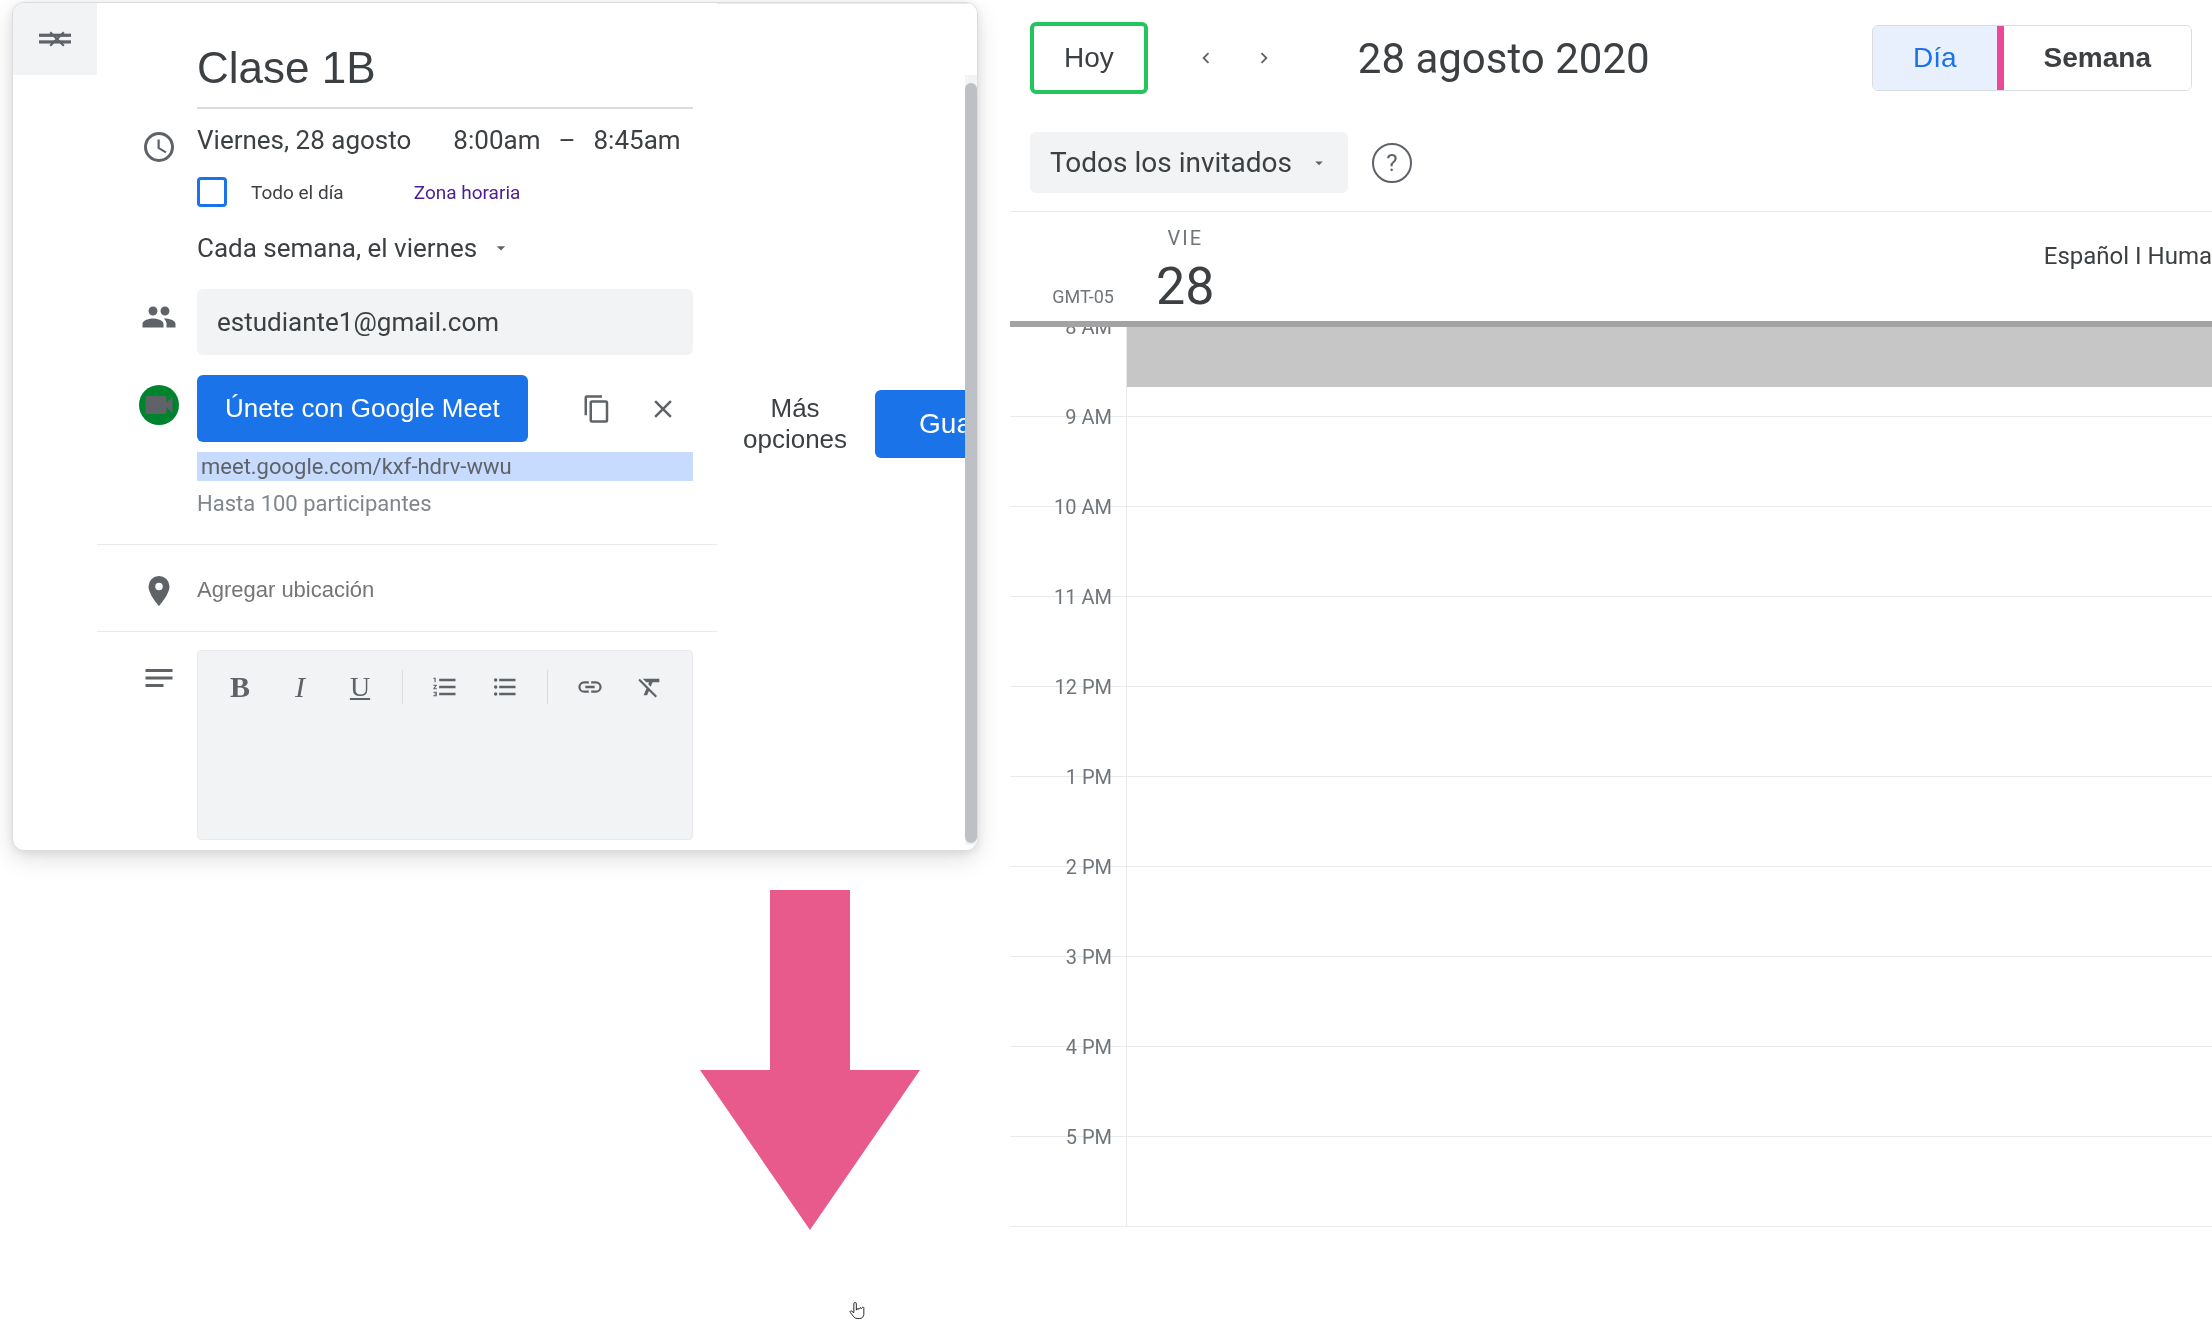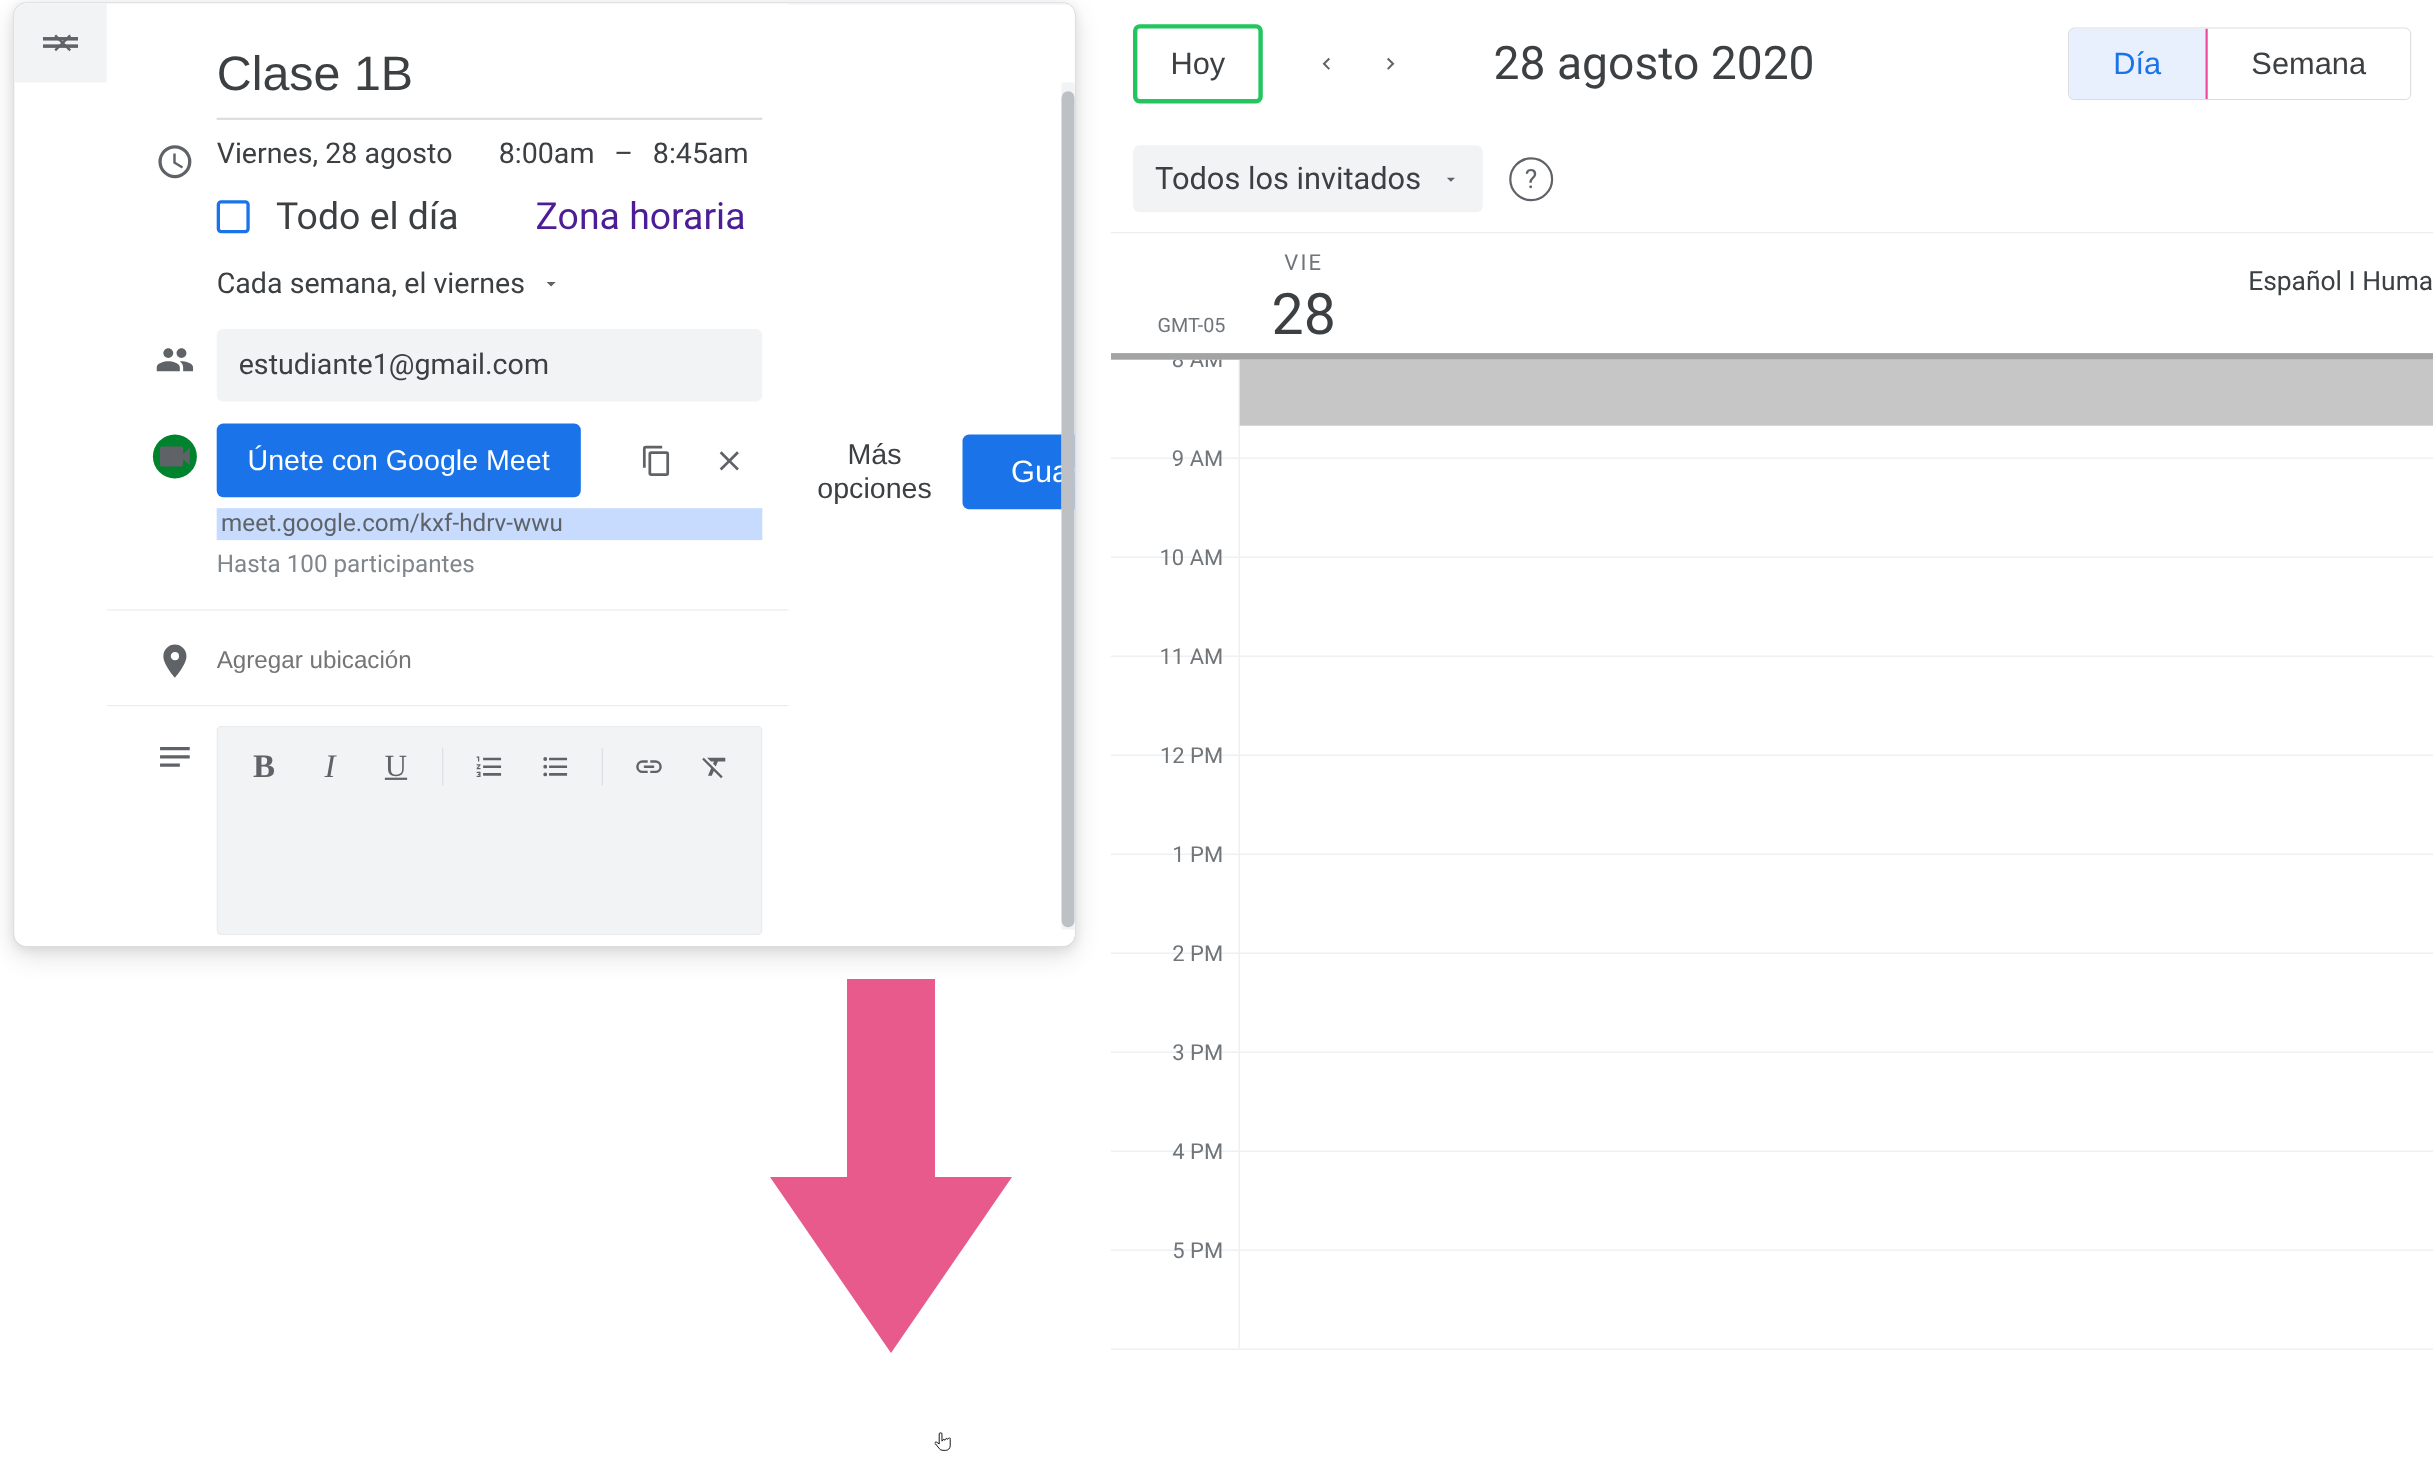--- a/index.html
+++ b/index.html
@@ -52,21 +52,21 @@
     color: #3c4043;
     padding: 40px 0 14px 0;
     outline: none;
     margin-left: 76px;
     width: calc(100% - 76px);
     background: transparent;
   }
 
   .time-line { font-size: 26px; color: #3c4043; display:flex; gap:18px; align-items:center; padding: 6px 0 18px 0; }
   .dash { color: #3c4043; }
-  .allday-line { display:flex; align-items:center; gap: 24px; padding: 4px 0 14px 0; font-size: 34px; color:#3c4043; }
+  .allday-line { display:flex; align-items:center; gap: 24px; padding: 4px 0 14px 0; font-size: 19px; color:#3c4043; }
   .checkbox {
     width: 30px; height: 30px; border: 3px solid #1a73e8; border-radius: 4px; display:inline-block;
   }
   .tz-link { color: #4c1d95; cursor:pointer;margin-left:46px; }
   .recur-line { display:flex; align-items:center; gap:10px; font-size: 26px; color:#3c4043; padding: 12px 0 6px 0; cursor:pointer;}
   .recur-line svg { width: 20px; height:20px; fill:#5f6368; margin-left:4px; }
 
   .guest-field {
     background: #f1f3f4; border-radius: 6px; padding: 18px 20px;
     font-size: 26px; color:#3c4043;
@@ -145,21 +145,21 @@
     border:4px solid #22c55e; background:#fff; border-radius:6px;
     font-size:28px; color:#3c4043; padding:16px 30px; cursor:pointer;
   }
   .nav-arrows { display:flex; gap:10px; margin-left:14px; }
   .nav-arrow { width:48px; height:48px; display:flex; align-items:center; justify-content:center; cursor:pointer; color:#5f6368; border-radius:50%; }
   .nav-arrow svg { width:22px; height:22px; fill:#5f6368; }
   .date-heading { font-size:42px; color:#3c4043; margin-left: 50px; }
   .view-switch { margin-left:auto; display:flex; border:1px solid #dadce0; border-radius:6px; overflow:hidden; }
   .view-btn { background:#fff; border:none; font-size:28px; color:#3c4043; padding:16px 40px; cursor:pointer; }
   .view-btn.active { background:#e8f0fe; color:#1a73e8; }
-  .view-btn + .view-btn { border-left:2px solid #ec4899; }
+  .view-btn + .view-btn { border-left:7px solid #ec4899;font-weight:bold; }
 
   .sub-bar {
     display:flex; align-items:center; gap: 24px; padding: 12px 20px 18px 20px;
     border-bottom: 1px solid #e8eaed;
   }
   .guest-filter {
     background:#f1f3f4; border-radius:6px; padding:14px 20px; display:flex; align-items:center; gap:18px;
     font-size:28px; color:#3c4043; cursor:pointer;
   }
   .guest-filter svg { width:18px; height:18px; fill:#5f6368; }

